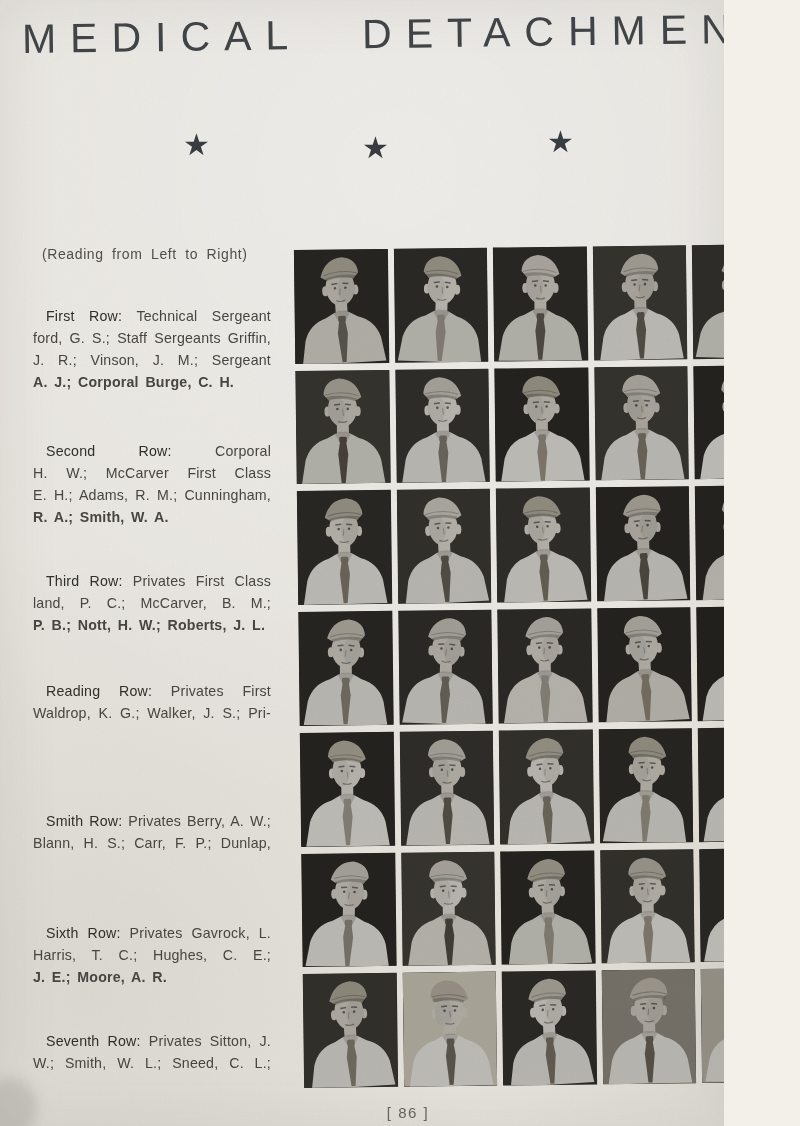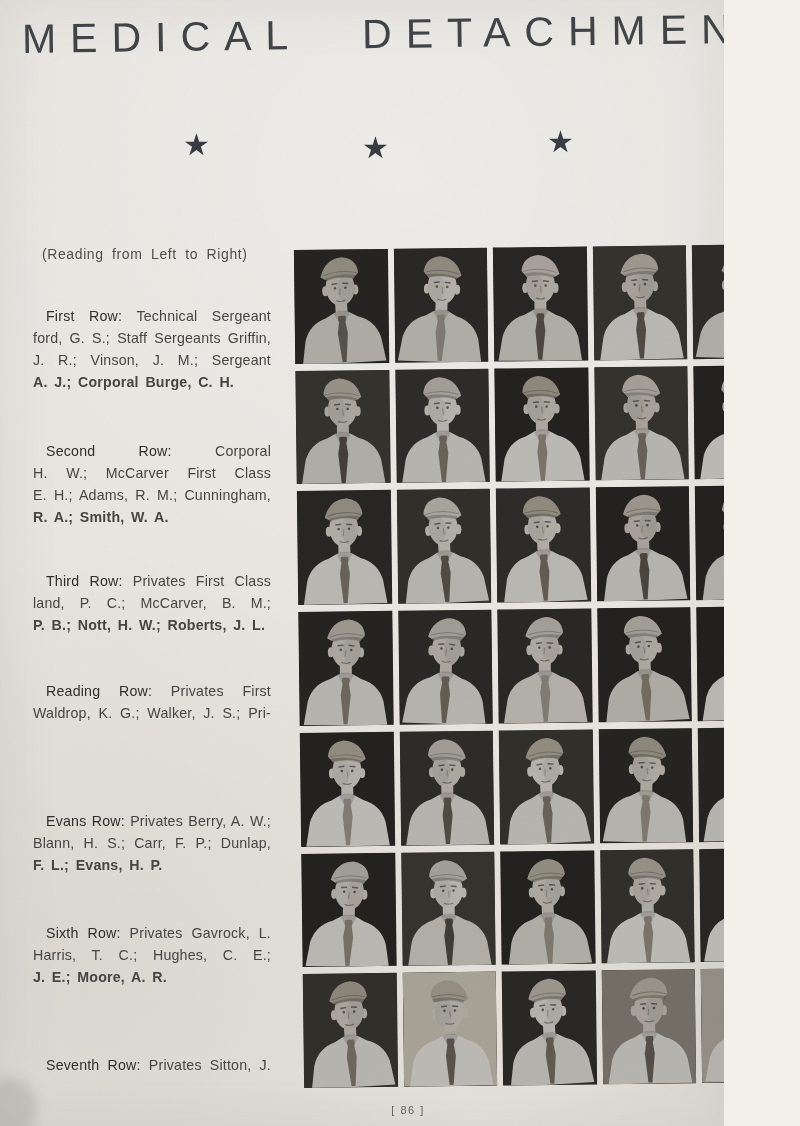--- a/index.html
+++ b/index.html
@@ -40,21 +40,21 @@
   .grid {
     position:absolute; left:299px; top:247px; width:492px; height:838px;
     display:grid; grid-template-columns:repeat(5,1fr); grid-template-rows:repeat(7,1fr);
     column-gap:6px; row-gap:7px;
     transform:rotate(-0.7deg);
   }
   .photo { position:relative; overflow:hidden; background:#33312c; }
   .photo svg { display:block; width:100%; height:100%; }
   .pageno {
     position:absolute; left:358px; top:1104px; width:100px; text-align:center;
-    font-size:11px; color:#6b6965; letter-spacing:1.5px;
+    font-size:15px; color:#6b6965; letter-spacing:1.5px;
   }
   .page-grain { position:absolute; left:0; top:0; width:800px; height:1126px; opacity:0.05; pointer-events:none; }
   .smudge { position:absolute; background:rgba(110,105,95,0.35); filter:blur(3px); border-radius:50%; }
   .smudge.right { left:792px; top:995px; width:7px; height:38px; }
   .smudge.bottomleft { left:-18px; top:1078px; width:55px; height:60px; background:rgba(120,115,105,0.22); filter:blur(6px); }
   .defs { position:absolute; width:0; height:0; }
 </style>
 </head>
 <body>
 
@@ -94,31 +94,31 @@
       <div class="para" style="top: 570px;">
         <div class="ln first"><span class="lbl">Third Row:</span> Privates First Class Hol-</div>
         <div class="ln">land, P. C.; McCarver, B. M.; Morris,</div>
         <div class="ln last">P. B.; Nott, H. W.; Roberts, J. L.</div>
       </div>
       <div class="para" style="top: 680px;">
         <div class="ln first"><span class="lbl">Reading Row:</span> Privates First Class</div>
         <div class="ln">Waldrop, K. G.; Walker, J. S.; Pri-</div>
       </div>
       <div class="para" style="top: 810px;">
-        <div class="ln first"><span class="lbl">Evans Row:</span> Privates Berry, A. W.;</div>
+        <div class="ln first"><span class="lbl">Smith Row:</span> Privates Berry, A. W.;</div>
         <div class="ln">Blann, H. S.; Carr, F. P.; Dunlap,</div>
-        <div class="ln last">F. L.; Evans, H. P.</div>
       </div>
       <div class="para" style="top: 922px;">
         <div class="ln first"><span class="lbl">Sixth Row:</span> Privates Gavrock, L. L.;</div>
         <div class="ln">Harris, T. C.; Hughes, C. E.; Maxwell,</div>
         <div class="ln last">J. E.; Moore, A. R.</div>
       </div>
-      <div class="para" style="top: 1030px; margin-top: 24px;">
+      <div class="para" style="top: 1030px;">
         <div class="ln first"><span class="lbl">Seventh Row:</span> Privates Sitton, J.</div>
+        <div class="ln">W.; Smith, W. L.; Sneed, C. L.;</div>
       </div>
     </div>
 
   <div class="grid" id="grid">
       <div class="photo" title="Halford, G. S.">
         <svg viewBox="0 0 94 114" preserveAspectRatio="none">
           <rect width="94" height="114" fill="hsl(45,7%,17%)"></rect>
           <g transform="rotate(-2.8 47 60)">
             <rect x="41" y="48" width="12" height="18" fill="hsl(40,13%,78%)"></rect>
             <path d="M5 114 L9 90 Q14 73 31 68 L40 63 L54 63 L63 68 Q80 73 85 90 L89 114 Z" fill="hsl(46,12%,80%)"></path>

